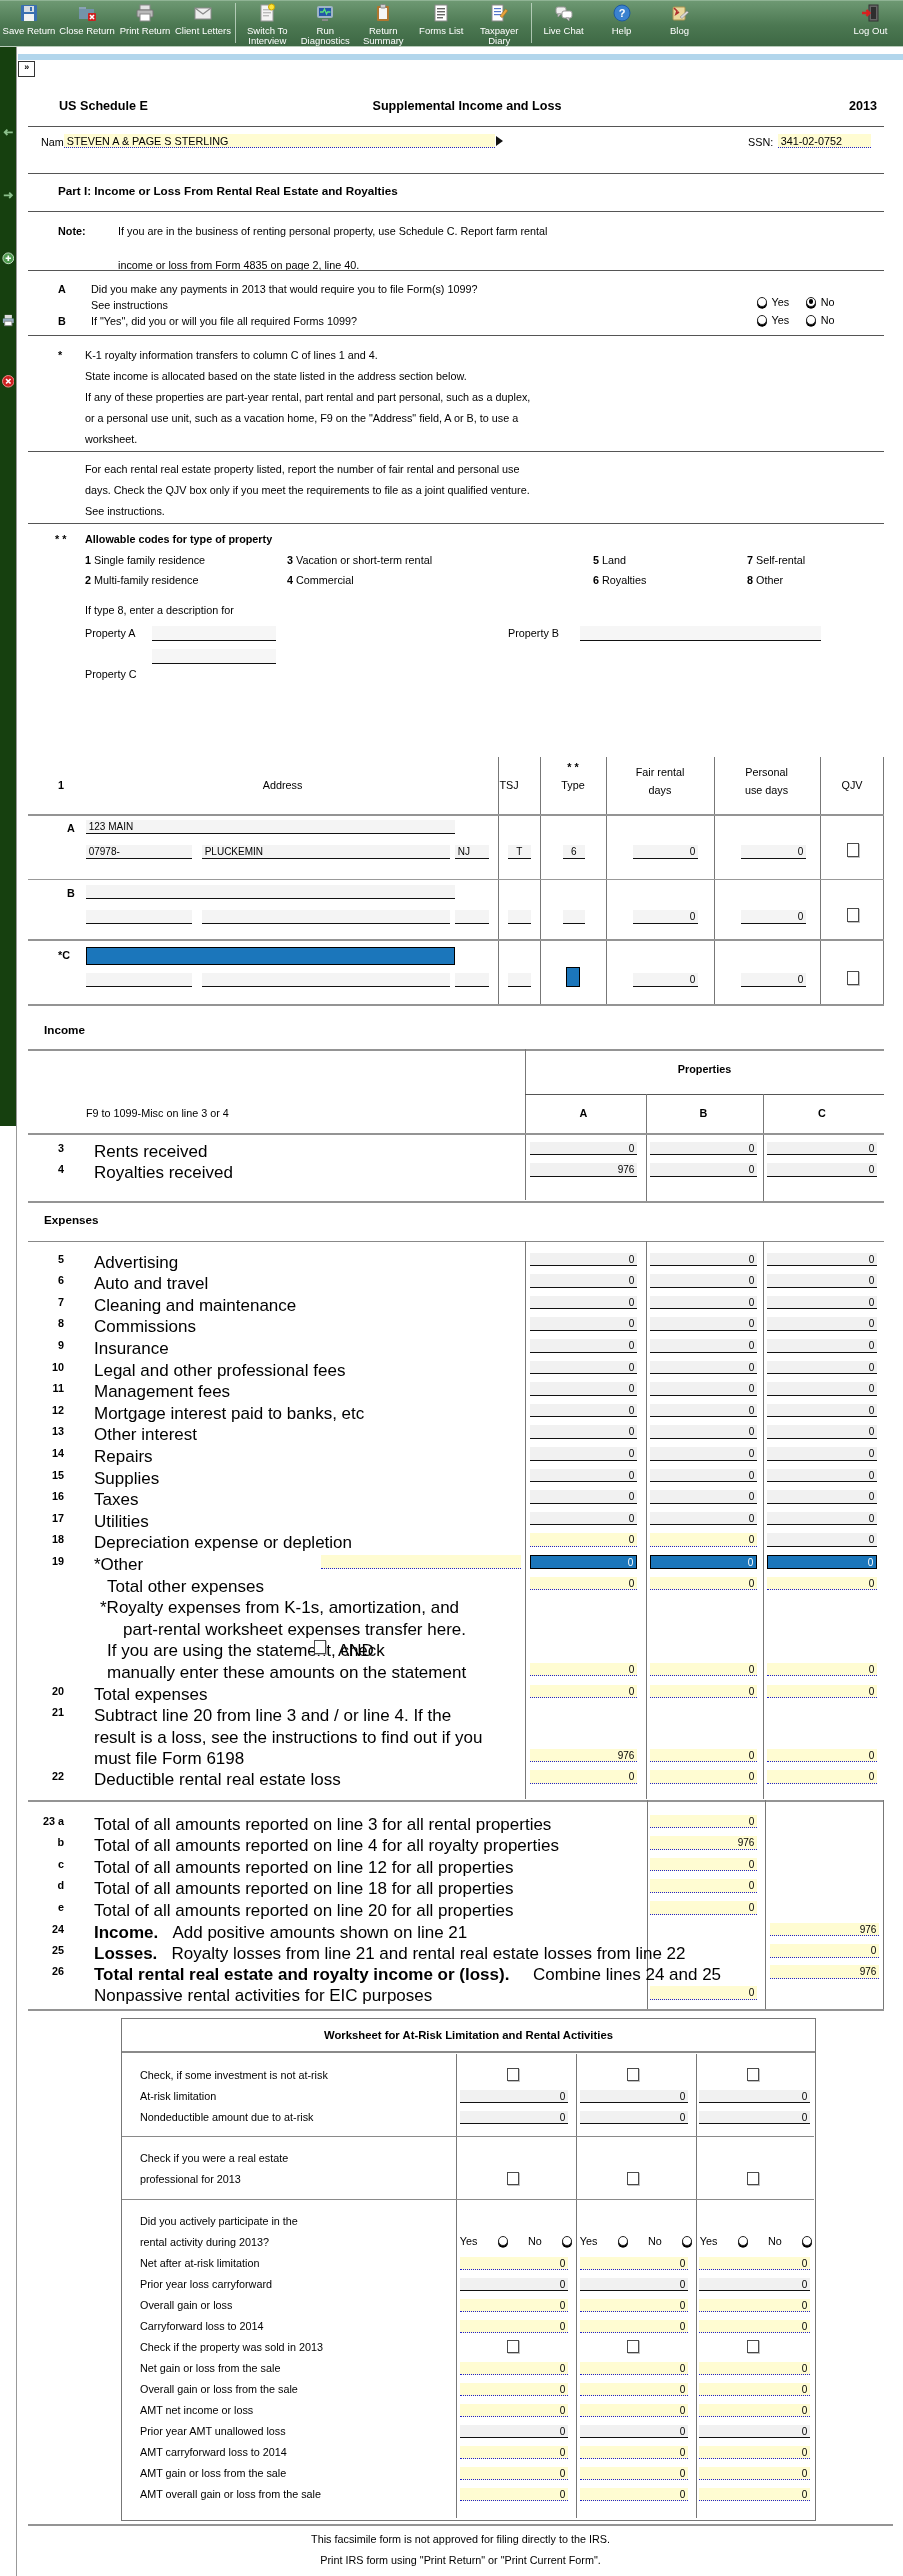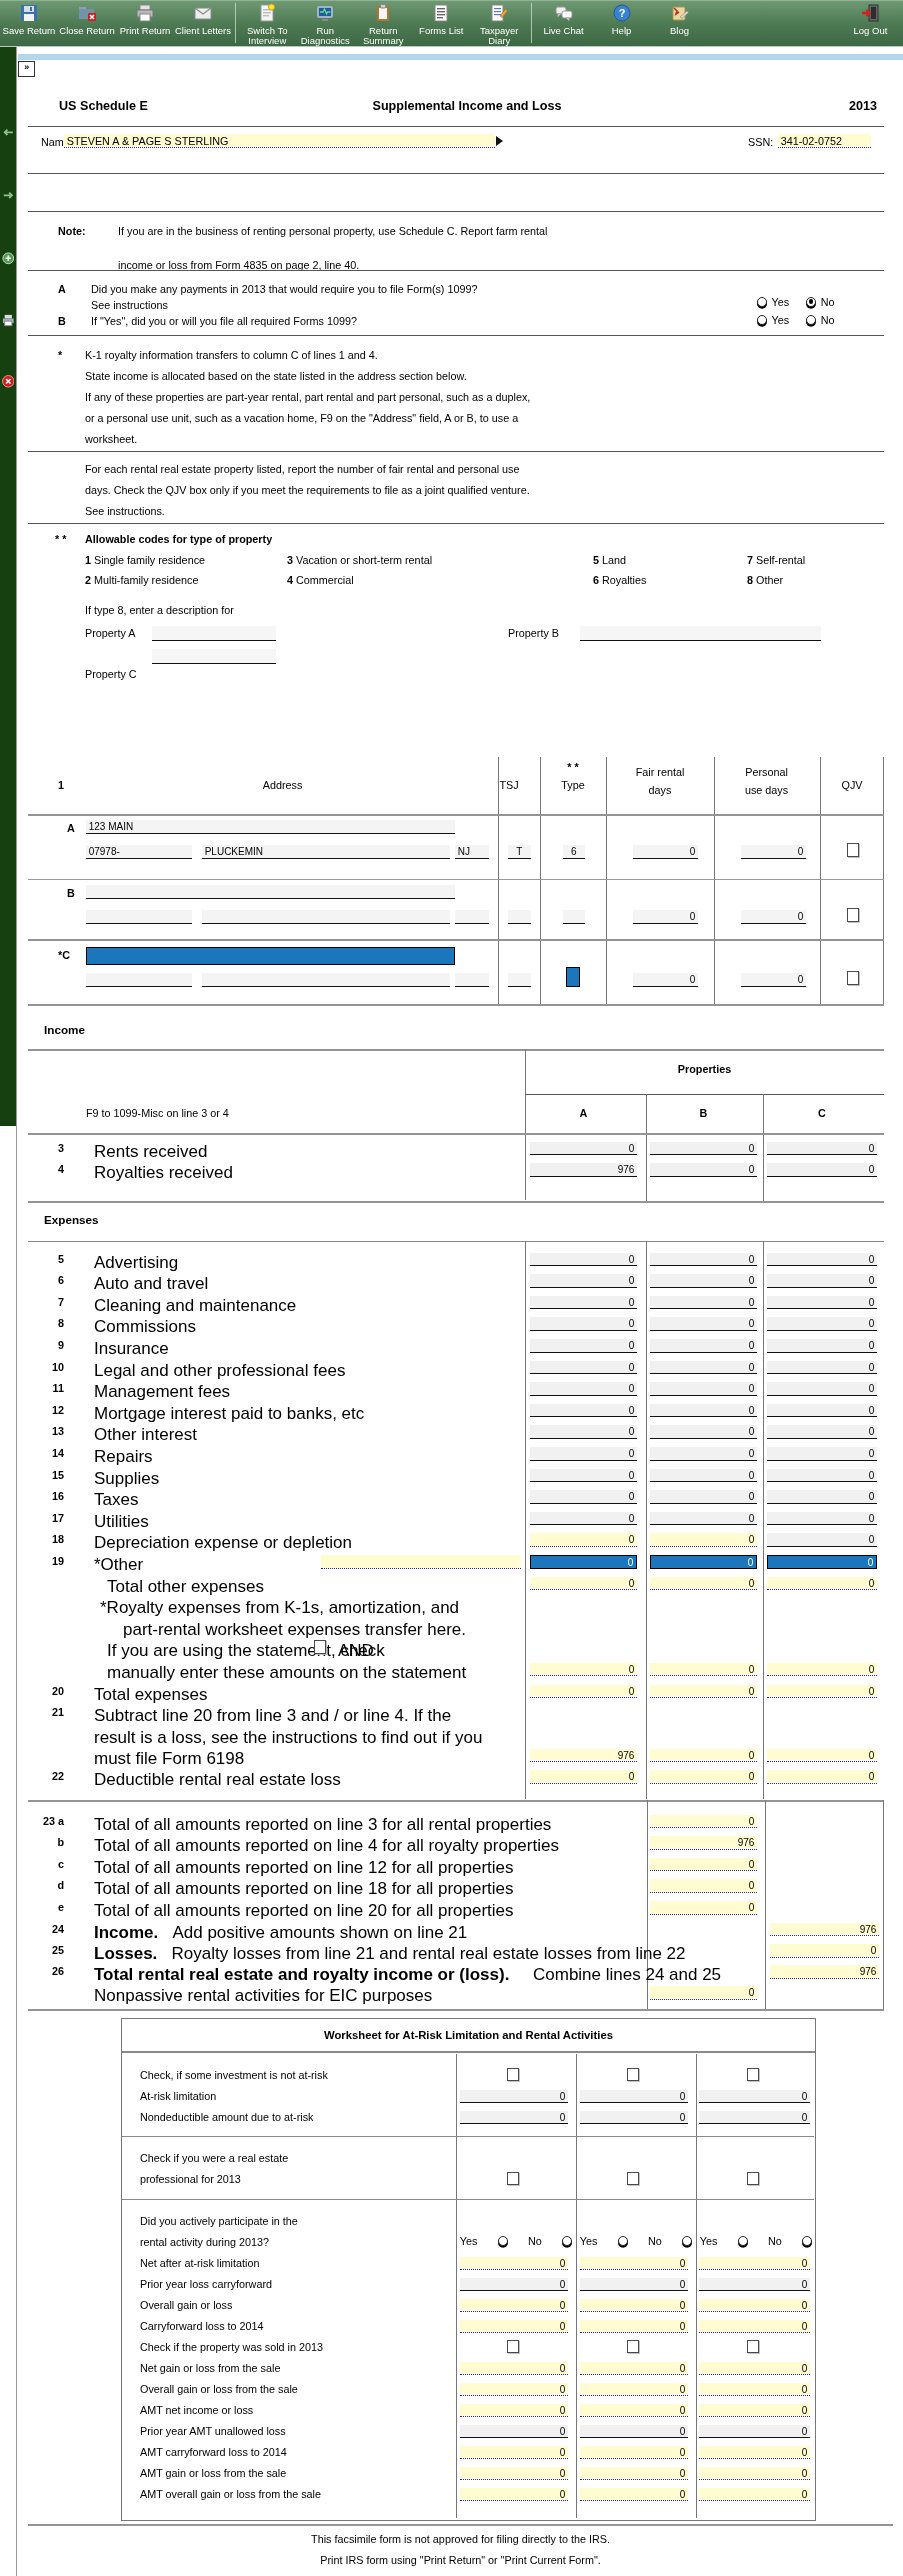--- a/index.html
+++ b/index.html
@@ -259,20 +259,23 @@
 
     <div class="sec" style="top:87px;height:20px;font-size:10.8px;">
       <span class="abs" style="left:24px;top:1.8px;">Name:</span>
       <span class="fld f-y" style="left:47px;top:0;width:431px;font-size:10.8px;">STEVEN A &amp; PAGE S STERLING</span>
       <span class="tri" style="left:479px;top:1.8px;"></span>
       <span class="abs" style="left:731px;top:1.8px;">SSN:</span>
       <span class="fld f-y" style="left:761px;top:0;width:93px;font-size:10.8px;">341-02-0752</span>
     </div>
     <div class="hrt" style="top:126px"></div>
 
+    <div class="sec" style="top:137px;height:20px;">
+      <span class="abs b t13" style="left:41px;">Part I:  Income or Loss From Rental Real Estate and Royalties</span>
+    </div>
     <div class="hrt" style="top:164px"></div>
 
     <div class="sec" style="top:178px;height:41px;font-size:10.8px;">
       <span class="abs b" style="left:41px;top:0;">Note:</span>
       <span class="abs" style="left:101px;top:0;">If you are in the business of renting personal property,  use Schedule C.  Report farm rental</span>
       <span class="abs" style="left:101px;top:34px;">income or loss from Form 4835 on page 2,  line 40.</span>
     </div>
     <div class="hrt" style="top:223px"></div>
 
     <div class="sec" style="top:236px;height:50px;font-size:10.8px;">

